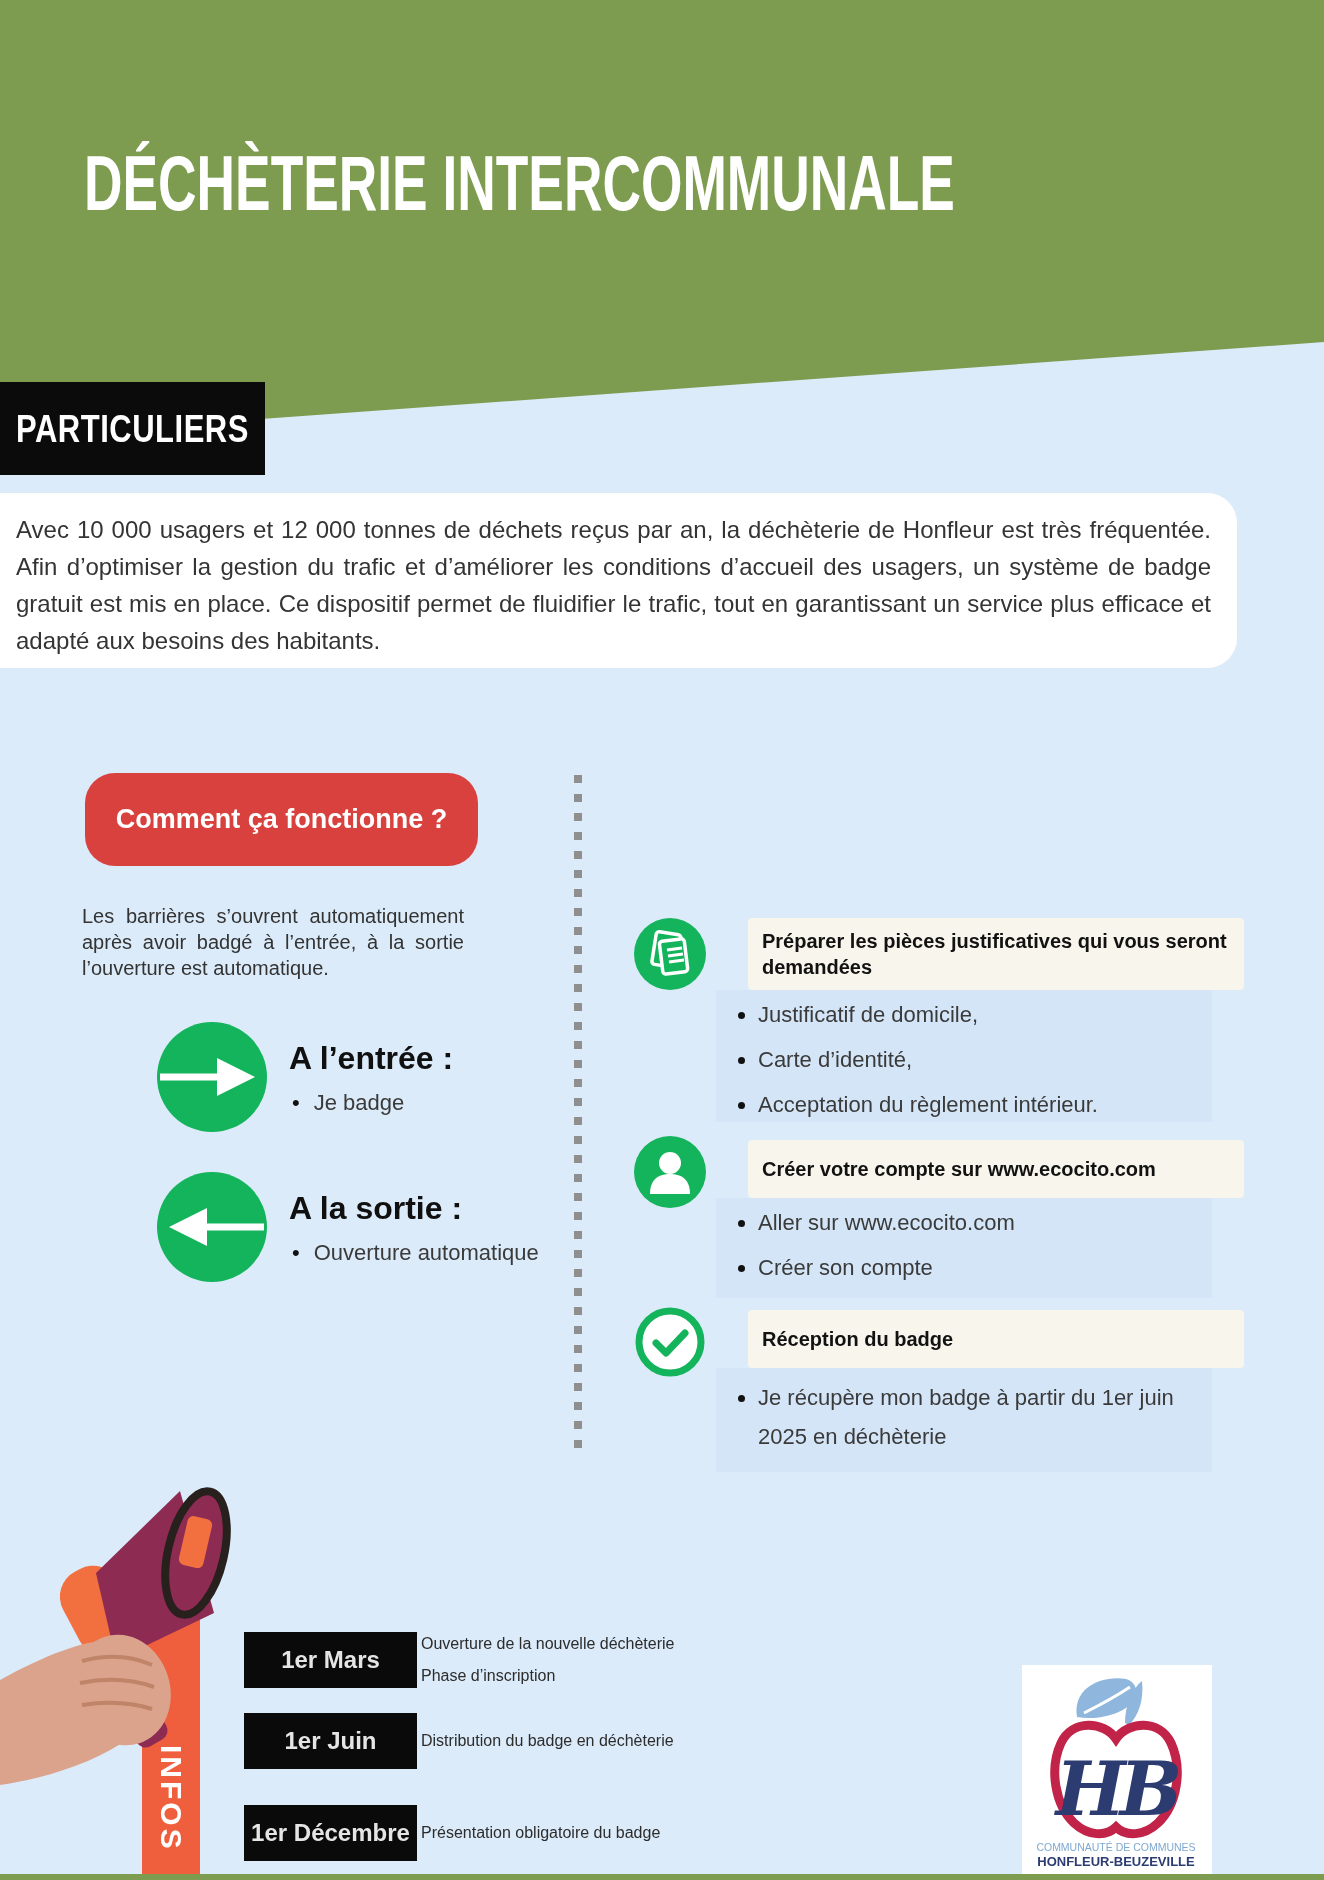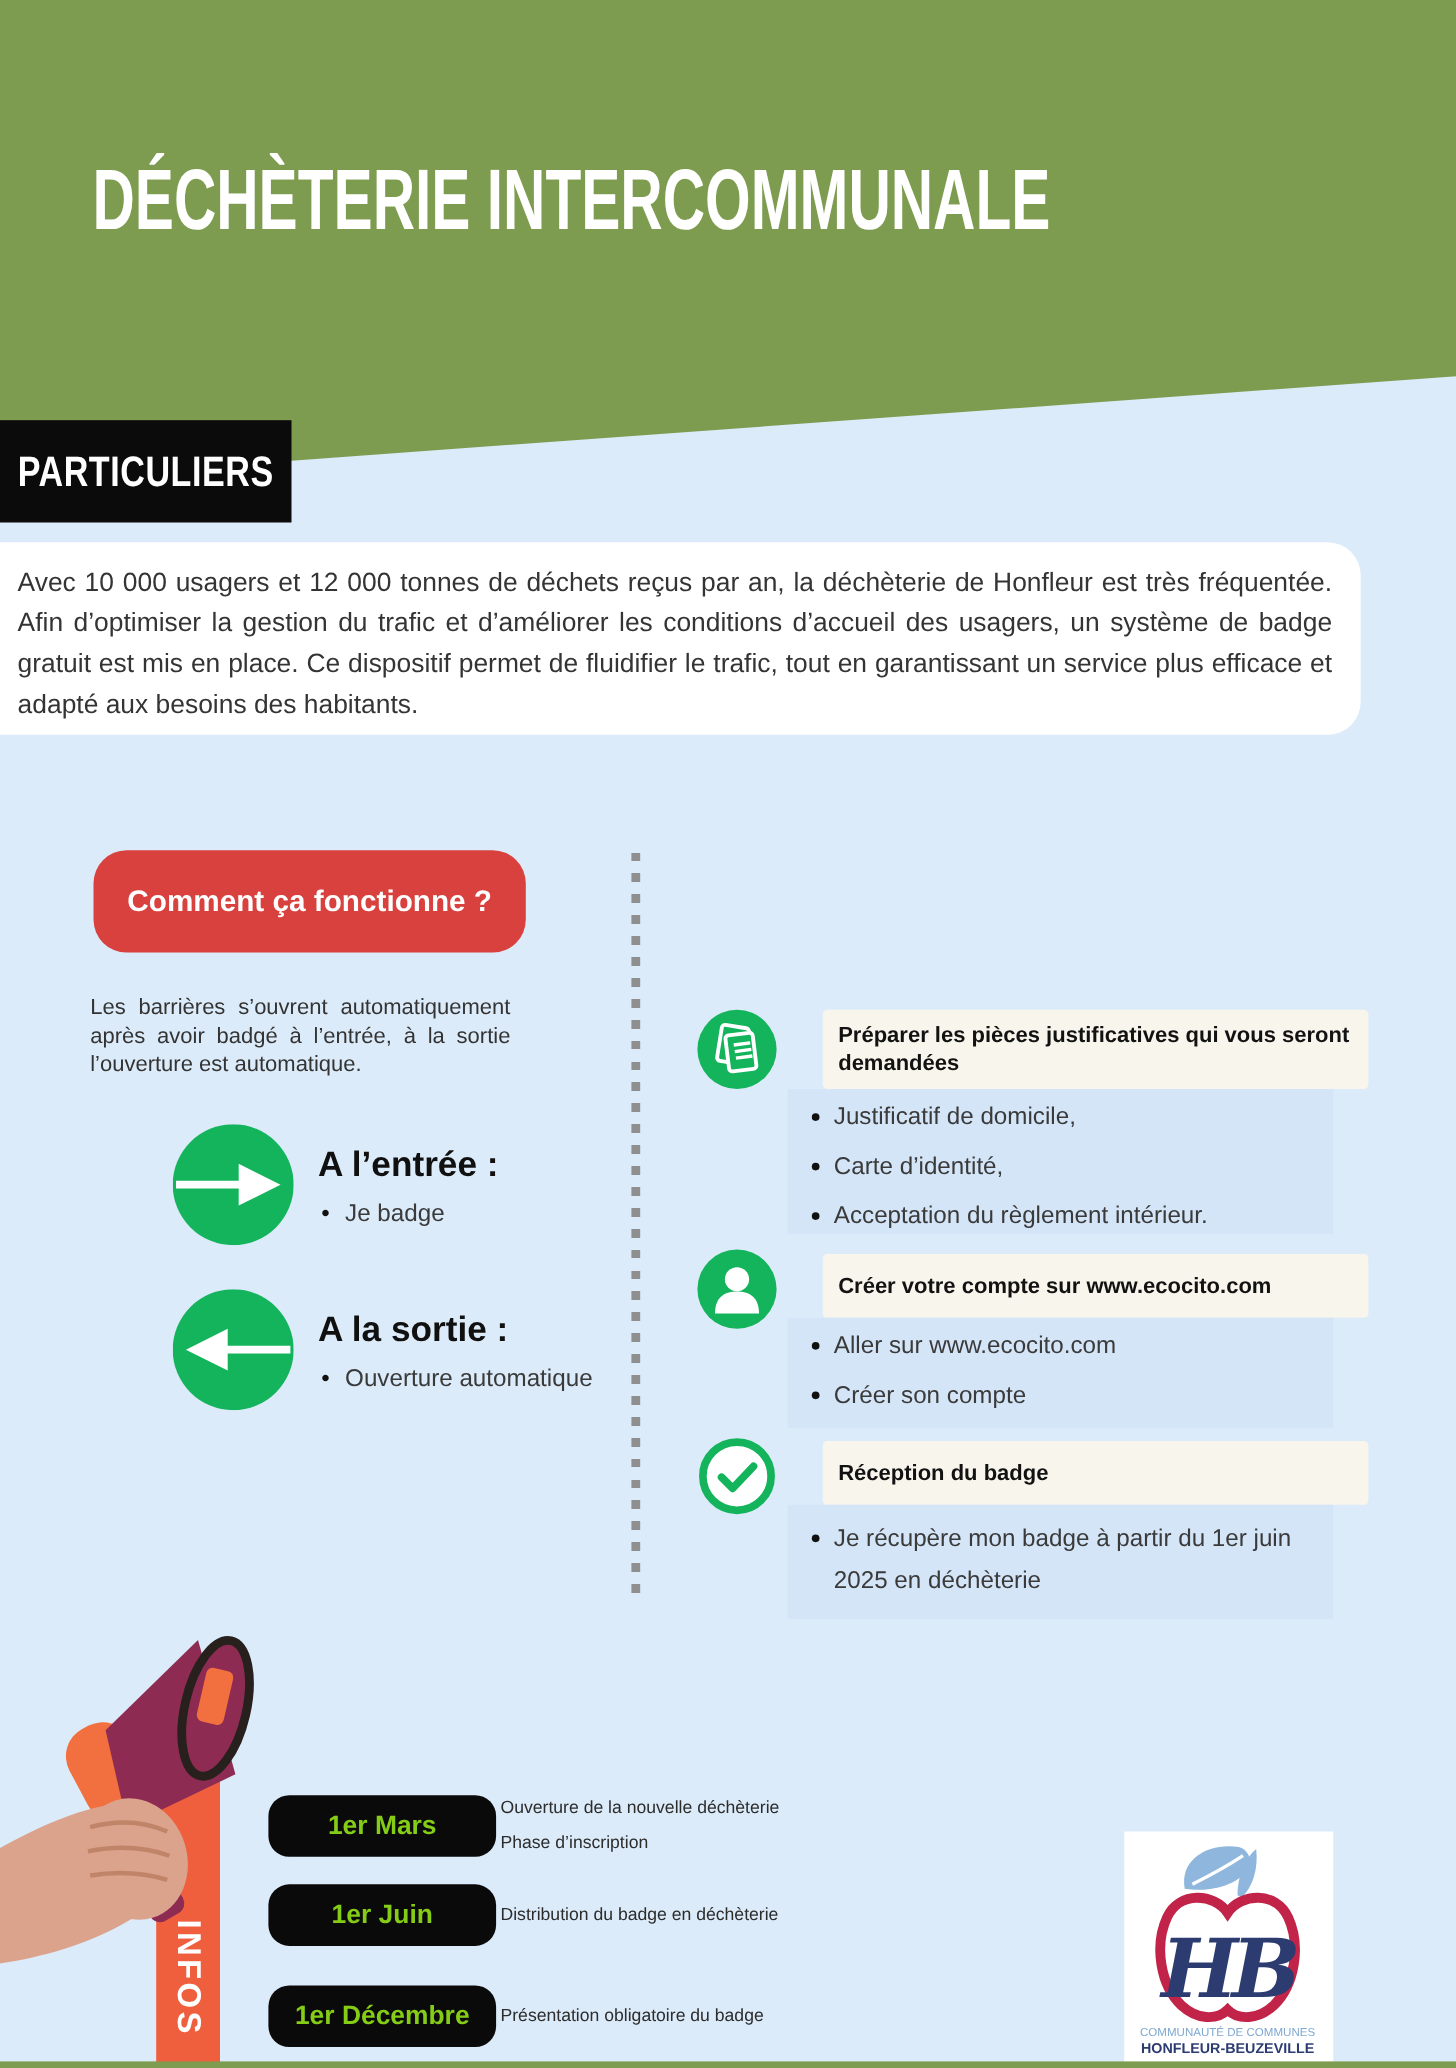--- a/index.html
+++ b/index.html
@@ -95,22 +95,22 @@
   .infos-bar span{
     writing-mode:vertical-rl;font-size:30px;font-weight:bold;color:#fff;
     letter-spacing:3px;margin-top:130px;
   }
   .megaphone{position:absolute;left:0;top:1455px;}
   .tl-row{position:absolute;left:244px;display:flex;align-items:center;height:56px;}
   .tl-row.r1{top:1632px;}
   .tl-row.r2{top:1713px;}
   .tl-row.r3{top:1805px;}
   .tl-date{
-    width:207px;height:56px;background:#0a0a0a;color:#84cc16;font-weight:bold;font-size:24px;
-    display:flex;align-items:center;justify-content:center;flex:none;border-radius:19px;
+    width:173px;height:56px;background:#0a0a0a;color:#e5e5e5;font-weight:bold;font-size:24px;
+    display:flex;align-items:center;justify-content:center;flex:none;
   }
   .tl-desc{margin-left:4px;font-size:16px;line-height:32px;color:#2c2c2c;white-space:nowrap;}
   .logo-box{position:absolute;left:1022px;top:1665px;width:190px;height:211px;background:#ffffff;}
   .bottom-strip{position:absolute;left:0;top:1874px;width:100%;height:6px;background:#7d9c4f;}
 </style>
 </head>
 <body>
 
 <div class="page">
 

